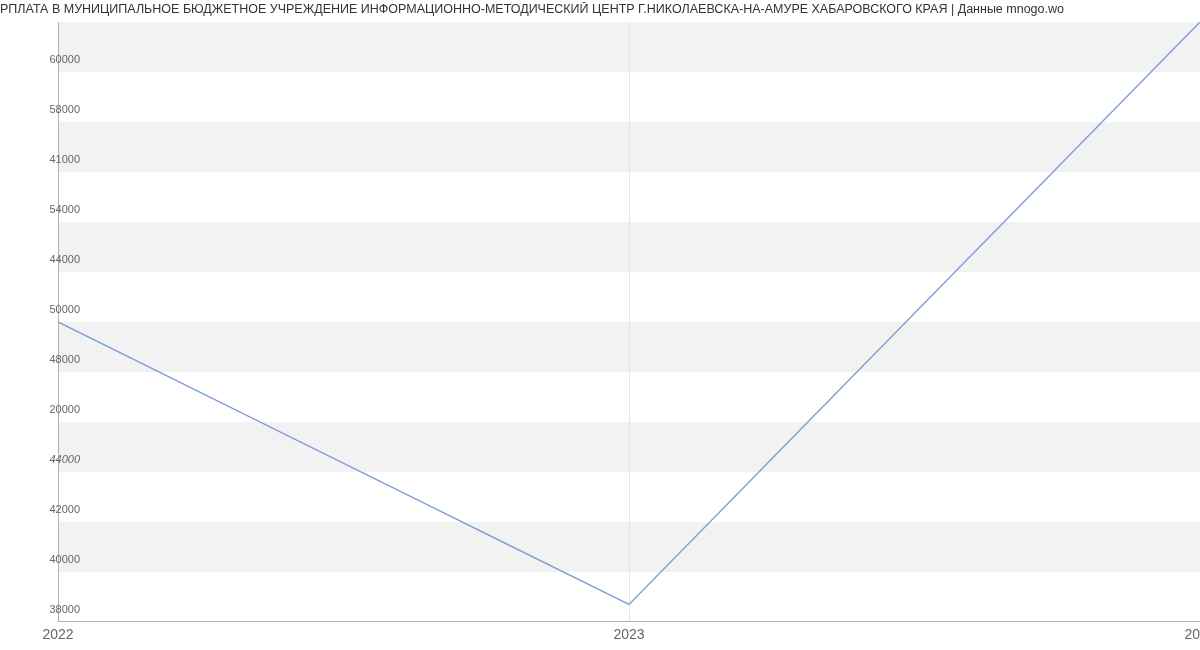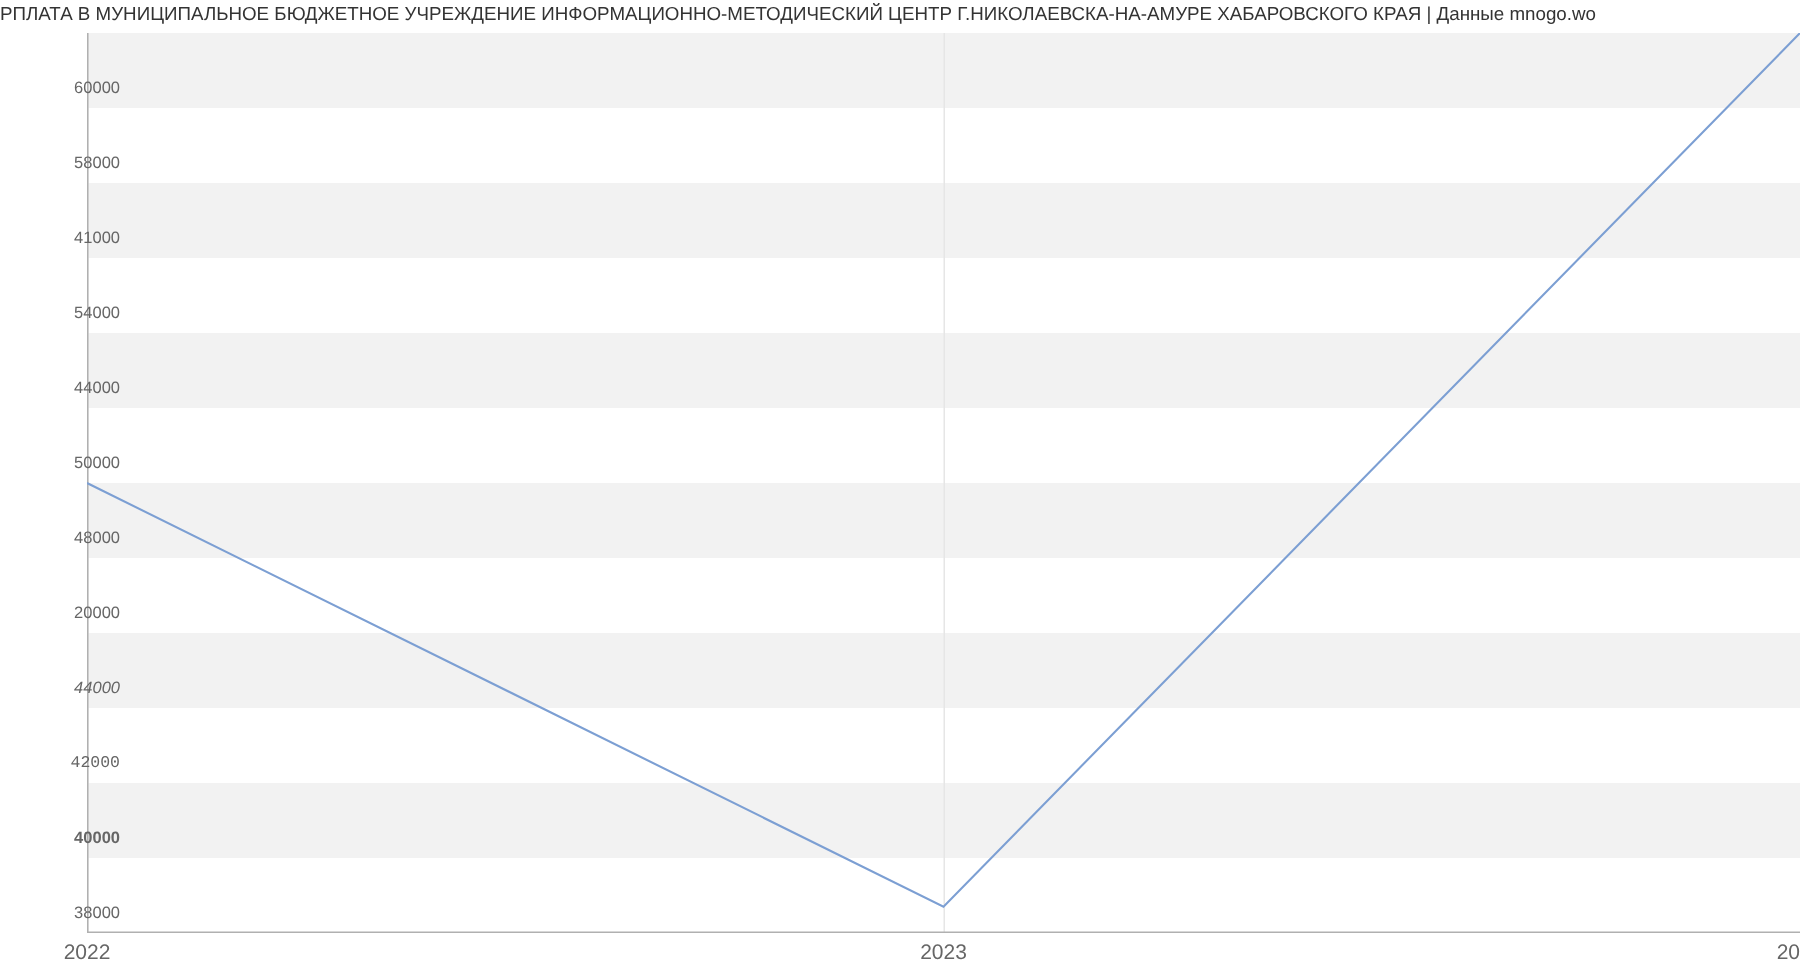--- a/index.html
+++ b/index.html
@@ -96,22 +96,22 @@
   <div class="axis-line" style="left:0;bottom:0;width:100%;height:1px;"></div>
   <div class="axis-line" style="left:0;top:0;width:1px;height:100%;"></div>
   <svg class="line" viewBox="0 0 1142 600" preserveAspectRatio="none">
     <path id="linepath" d="M0 300 L571 582.5 L1142 0 "></path>
   </svg>
 </div>
 
 <div id="ylabels">
     <div class="ylab" style="top: 622px;">18000</div>
     <div class="ylab" style="top: 572px;">38000</div>
-    <div class="ylab" style="top: 522px; font-weight: bold;">40000</div>
-    <div class="ylab" style="top: 472px; font-family: Liberation Mono, monospace;">42000</div>
+    <div class="ylab" style="top: 522px;">40000</div>
+    <div class="ylab" style="top: 472px;">42000</div>
     <div class="ylab" style="top: 422px; font-style: italic;">44000</div>
     <div class="ylab" style="top: 372px;">20000</div>
     <div class="ylab" style="top: 322px;">48000</div>
     <div class="ylab" style="top: 272px;">50000</div>
     <div class="ylab" style="top: 222px;">44000</div>
     <div class="ylab" style="top: 172px;">54000</div>
     <div class="ylab" style="top: 122px;">41000</div>
     <div class="ylab" style="top: 72px; text-align: right;">58000</div>
     <div class="ylab" style="top: 22px;">60000</div>
   </div>

